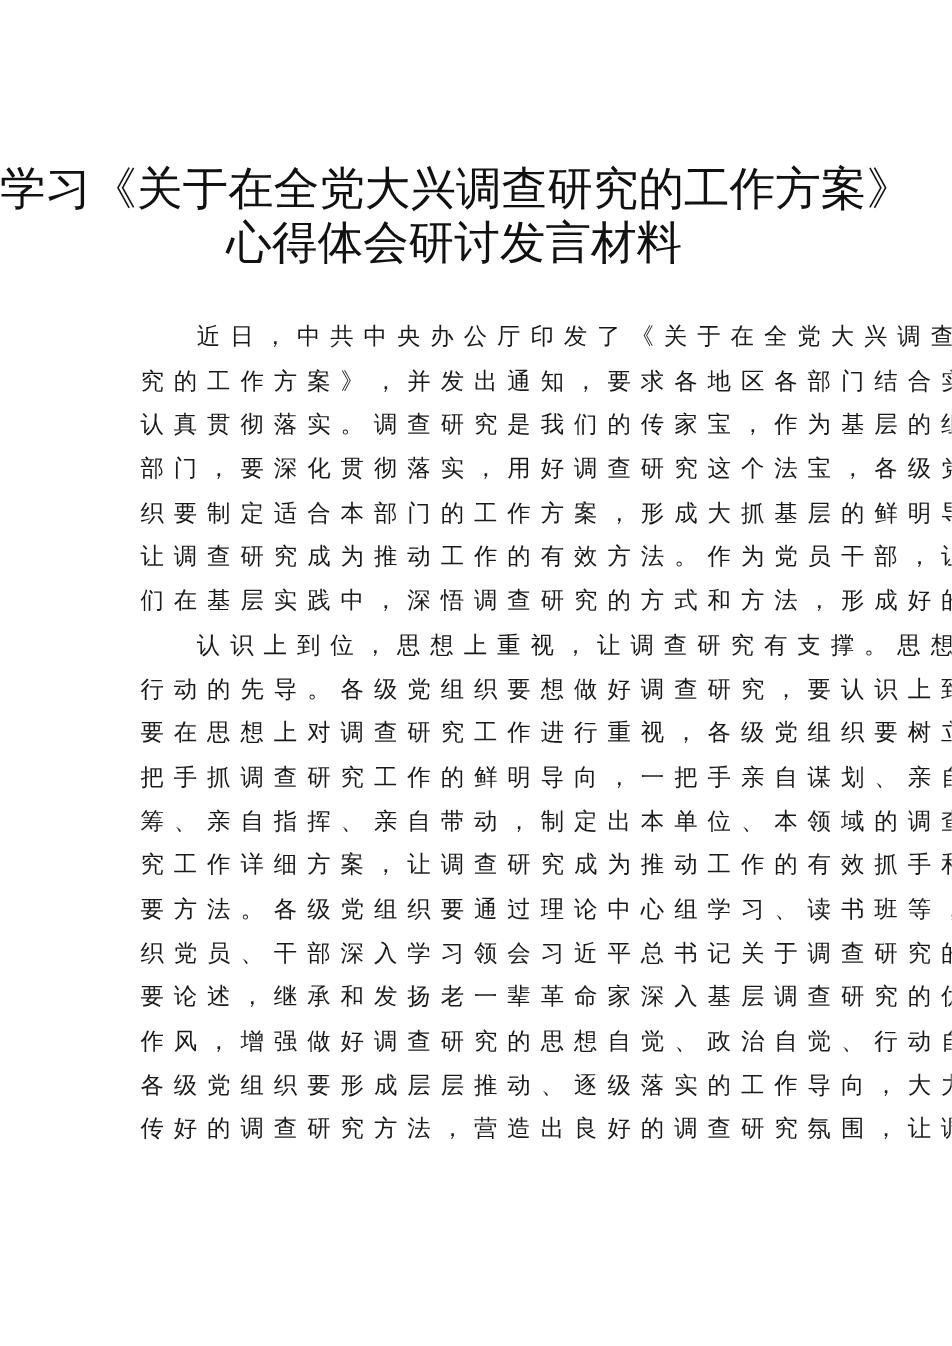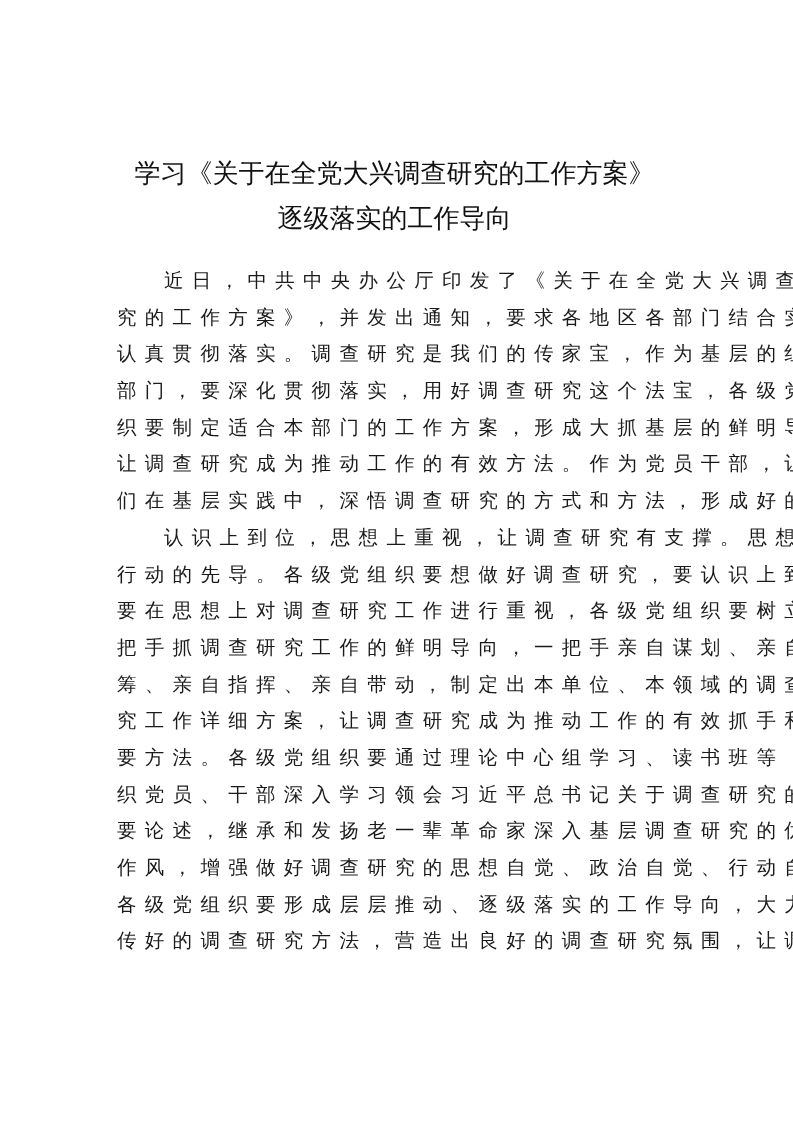--- a/index.html
+++ b/index.html
@@ -19,24 +19,24 @@
       position: absolute;
       left: 0; top: 0;
       width: 793px; height: 1122px;
       background: #fff;
     }
     .title {
       position: absolute;
       left: 0;
       width: 757px;
       text-align: center;
-      font-size: 26px;
+      font-size: 38px;
       line-height: 40px;
       font-weight: normal;
-      margin: 16px;
+      margin: 0;
       color: #111;
       white-space: nowrap;
     }
     .title.l1 { top: 137px; }
     .title.l2 { top: 182px; left: 0; }
     .body {
       position: absolute;
       left: 117px;
       top: 263px;
       width: 580px;
@@ -52,21 +52,21 @@
     }
     .line.indent {
       padding-left: 47px;
     }
   </style>
 </head>
 <body>
 
 <div class="page">
   <h1 class="title l1">学习《关于在全党大兴调查研究的工作方案》</h1>
-  <h1 class="title l2">逐级落实的工作导向</h1>
+  <h1 class="title l2">心得体会研讨发言材料</h1>
 
   <div class="body">
     <span class="line indent">近日，中共中央办公厅印发了《关于在全党大兴调查研</span>
     <span class="line">究的工作方案》，并发出通知，要求各地区各部门结合实际</span>
     <span class="line">认真贯彻落实。调查研究是我们的传家宝，作为基层的组织</span>
     <span class="line">部门，要深化贯彻落实，用好调查研究这个法宝，各级党组</span>
     <span class="line">织要制定适合本部门的工作方案，形成大抓基层的鲜明导向，</span>
     <span class="line">让调查研究成为推动工作的有效方法。作为党员干部，让我</span>
     <span class="line">们在基层实践中，深悟调查研究的方式和方法，形成好的经</span>
     <span class="line indent">认识上到位，思想上重视，让调查研究有支撑。思想是</span>

